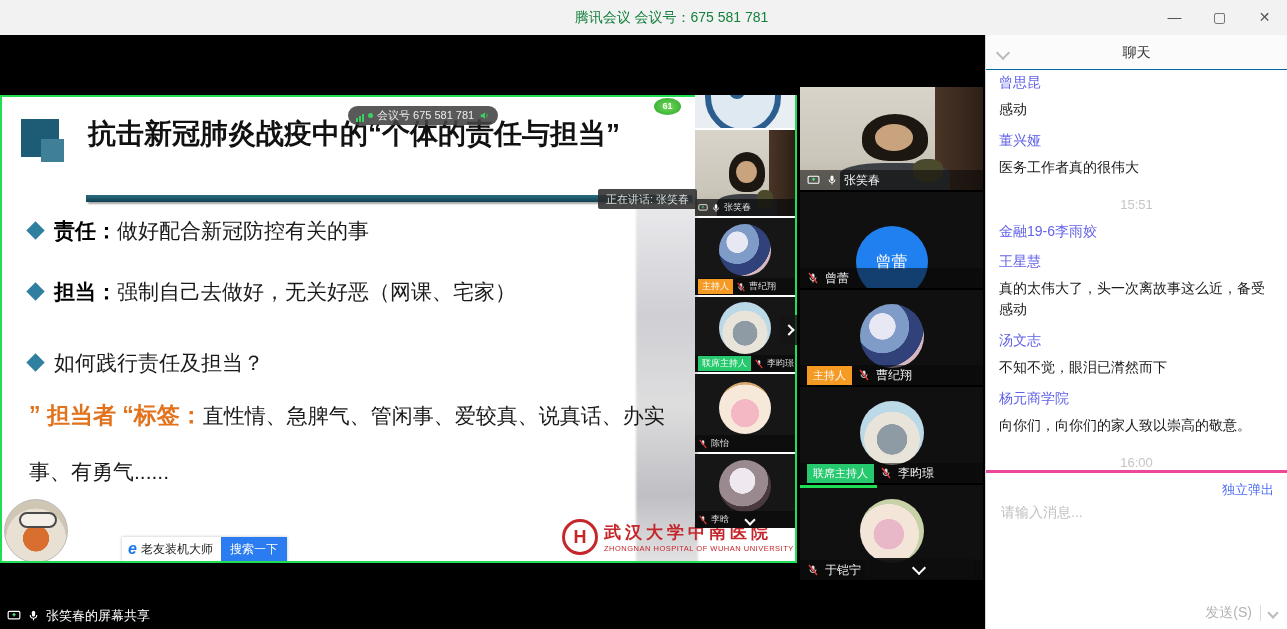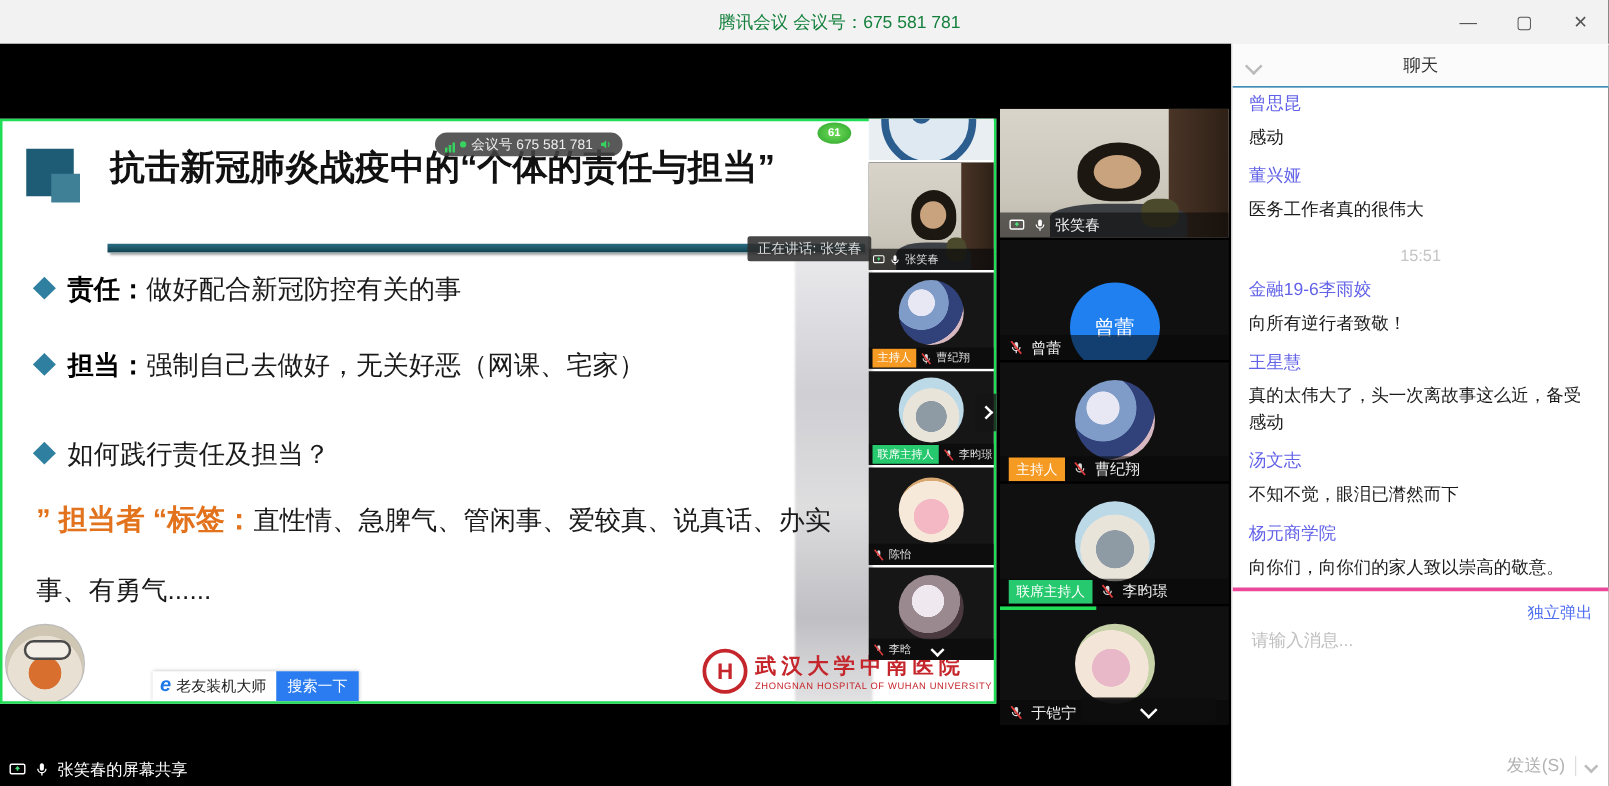--- a/index.html
+++ b/index.html
@@ -347,21 +347,20 @@
 </div>
 
 <div id="chat" class="abs">
   <div id="messages" class="abs">
     <div class="m-name">曾思昆</div>
     <div class="m-text">感动</div>
     <div class="m-name">董兴娅</div>
     <div class="m-text">医务工作者真的很伟大</div>
     <div class="m-time">15:51</div>
     <div class="m-name">金融19-6李雨姣</div>
-    <div class="m-text">向所有逆行者致敬！</div>
     <div class="m-name">王星慧</div>
     <div class="m-text">真的太伟大了，头一次离故事这么近，备受感动</div>
     <div class="m-name">汤文志</div>
     <div class="m-text">不知不觉，眼泪已潸然而下</div>
     <div class="m-name">杨元商学院</div>
     <div class="m-text">向你们，向你们的家人致以崇高的敬意。</div>
     <div class="m-time">16:00</div>
   </div>
   <div id="chat-header" class="abs">
     <span class="chev"></span>

